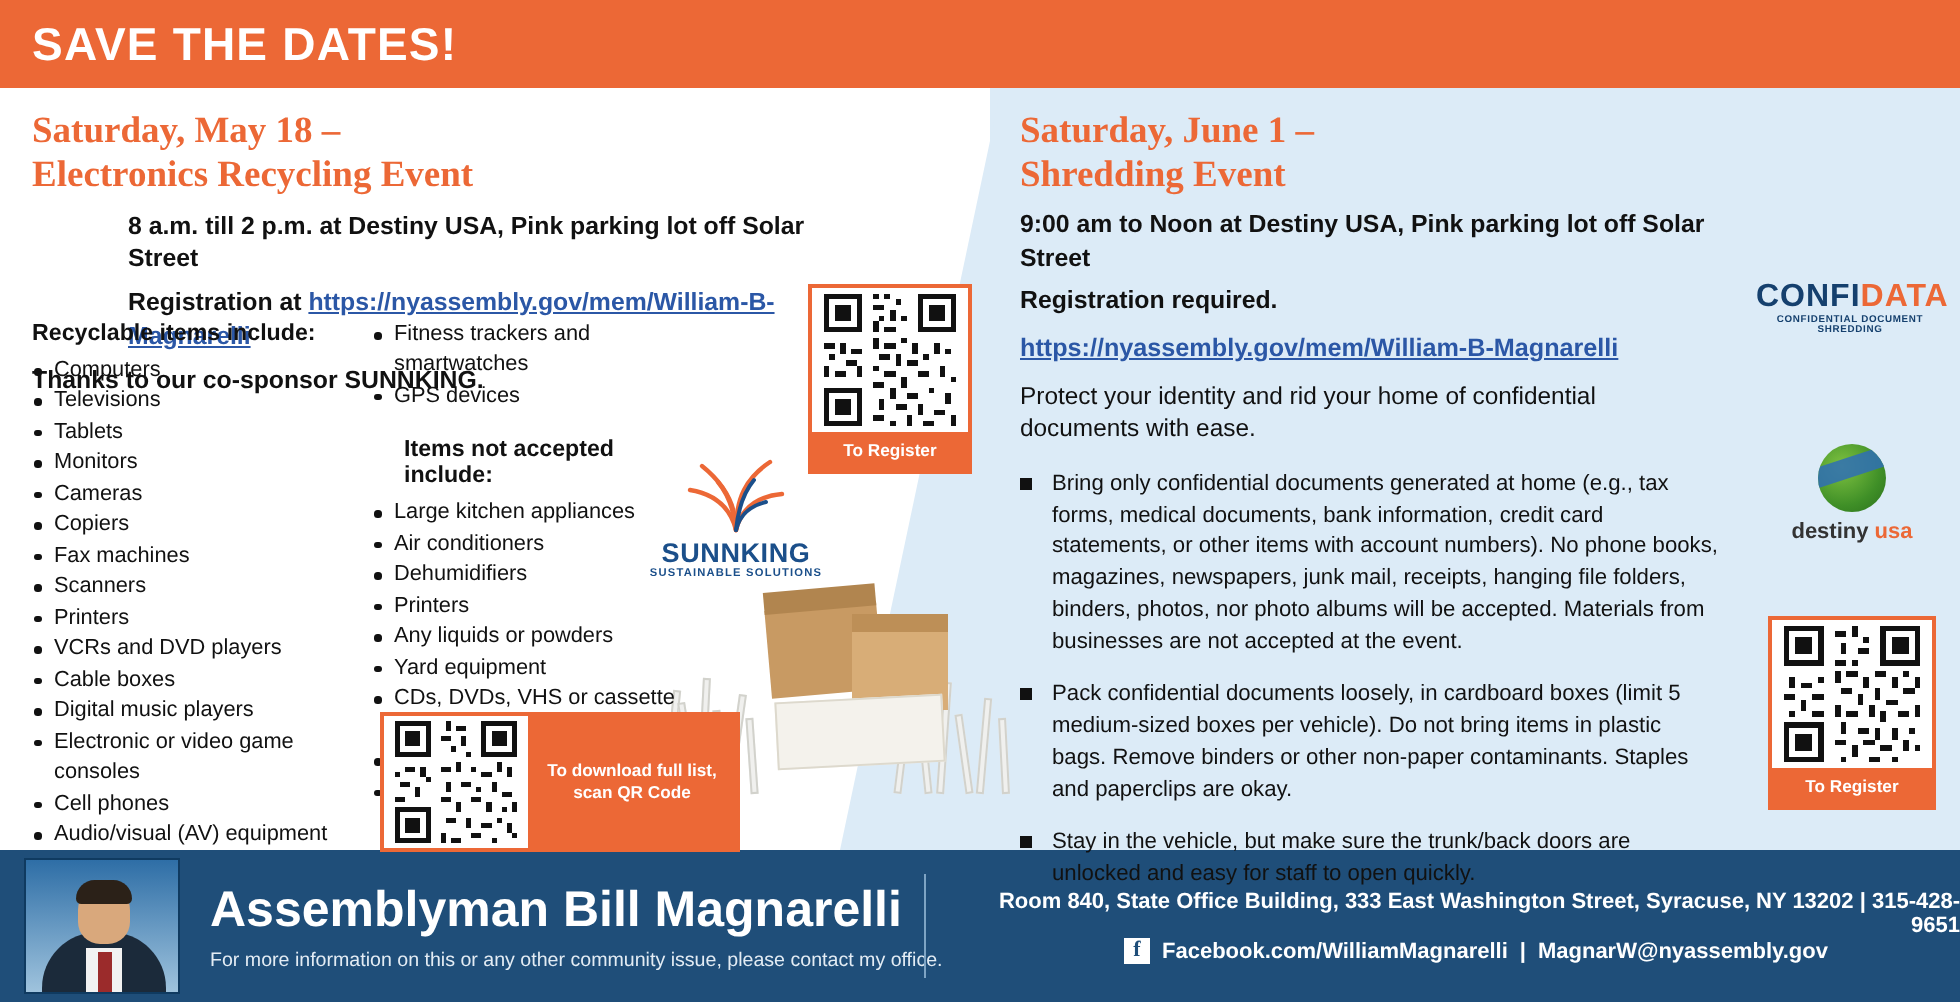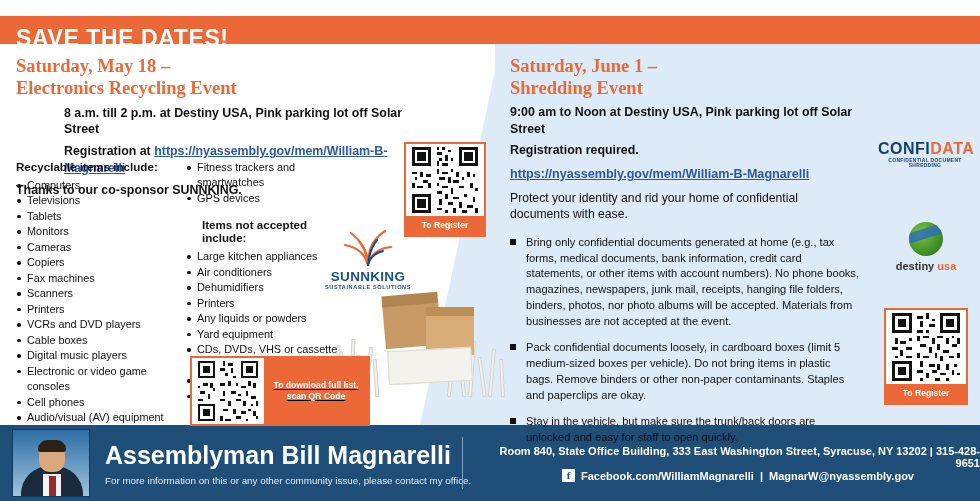--- a/index.html
+++ b/index.html
@@ -13,21 +13,21 @@
     position: relative;
     width: 980px; height: 501px;
     background: #ffffff;
   }
 
   
   .banner {
     position: absolute; left: 0; top: 0;
     width: 980px; height: 44px;
     background: #ec6836;
-    display: flex; align-items: center; margin-top: 16px;
+    display: flex; align-items: center;
   }
   .banner-title {
     color: #ffffff;
     font-size: 23px;
     font-weight: bold;
     letter-spacing: 0.6px;
     padding-left: 16px;
     font-family: "Liberation Sans", sans-serif;
   }
 
@@ -240,21 +240,21 @@
   .box1 .flap { position:absolute; left:0; top:-9px; width:56px; height:11px; background:#b1854f; }
   .box2 { position:absolute; left:96px; top:30px; width:48px; height:40px; background:#d8ad77; }
   .box2 .flap { position:absolute; left:0; top:-8px; width:48px; height:9px; background:#bd8f57; }
   .shreds { position:absolute; left:0; top:44px; width:186px; height:72px; }
   .shreds i {
     position: absolute; display:block; width: 4px; background:#f0f0ee; border:0.5px solid #d2d2cc;
   }
   .paper-stack { position:absolute; left:58px; top:64px; width:84px; height:34px; background:#f4f2ec; border:1px solid #ddd9cd; transform: rotate(-3deg);}
 
   .qr1 { left: 404px; top: 142px; width: 82px; z-index: 5; }
-  .qr2 { left: 190px; top: 356px; width: 180px; z-index: 5; display:flex;text-decoration:underline; }
+  .qr2 { left: 190px; top: 356px; width: 180px; z-index: 5; display:flex; }
   .qr3 { left: 884px; top: 308px; width: 84px; z-index: 5; }
 
   .qr-matrix { display: block; }
 </style>
 </head>
 <body>
 
 <div class="page">
 
   <div class="banner">

